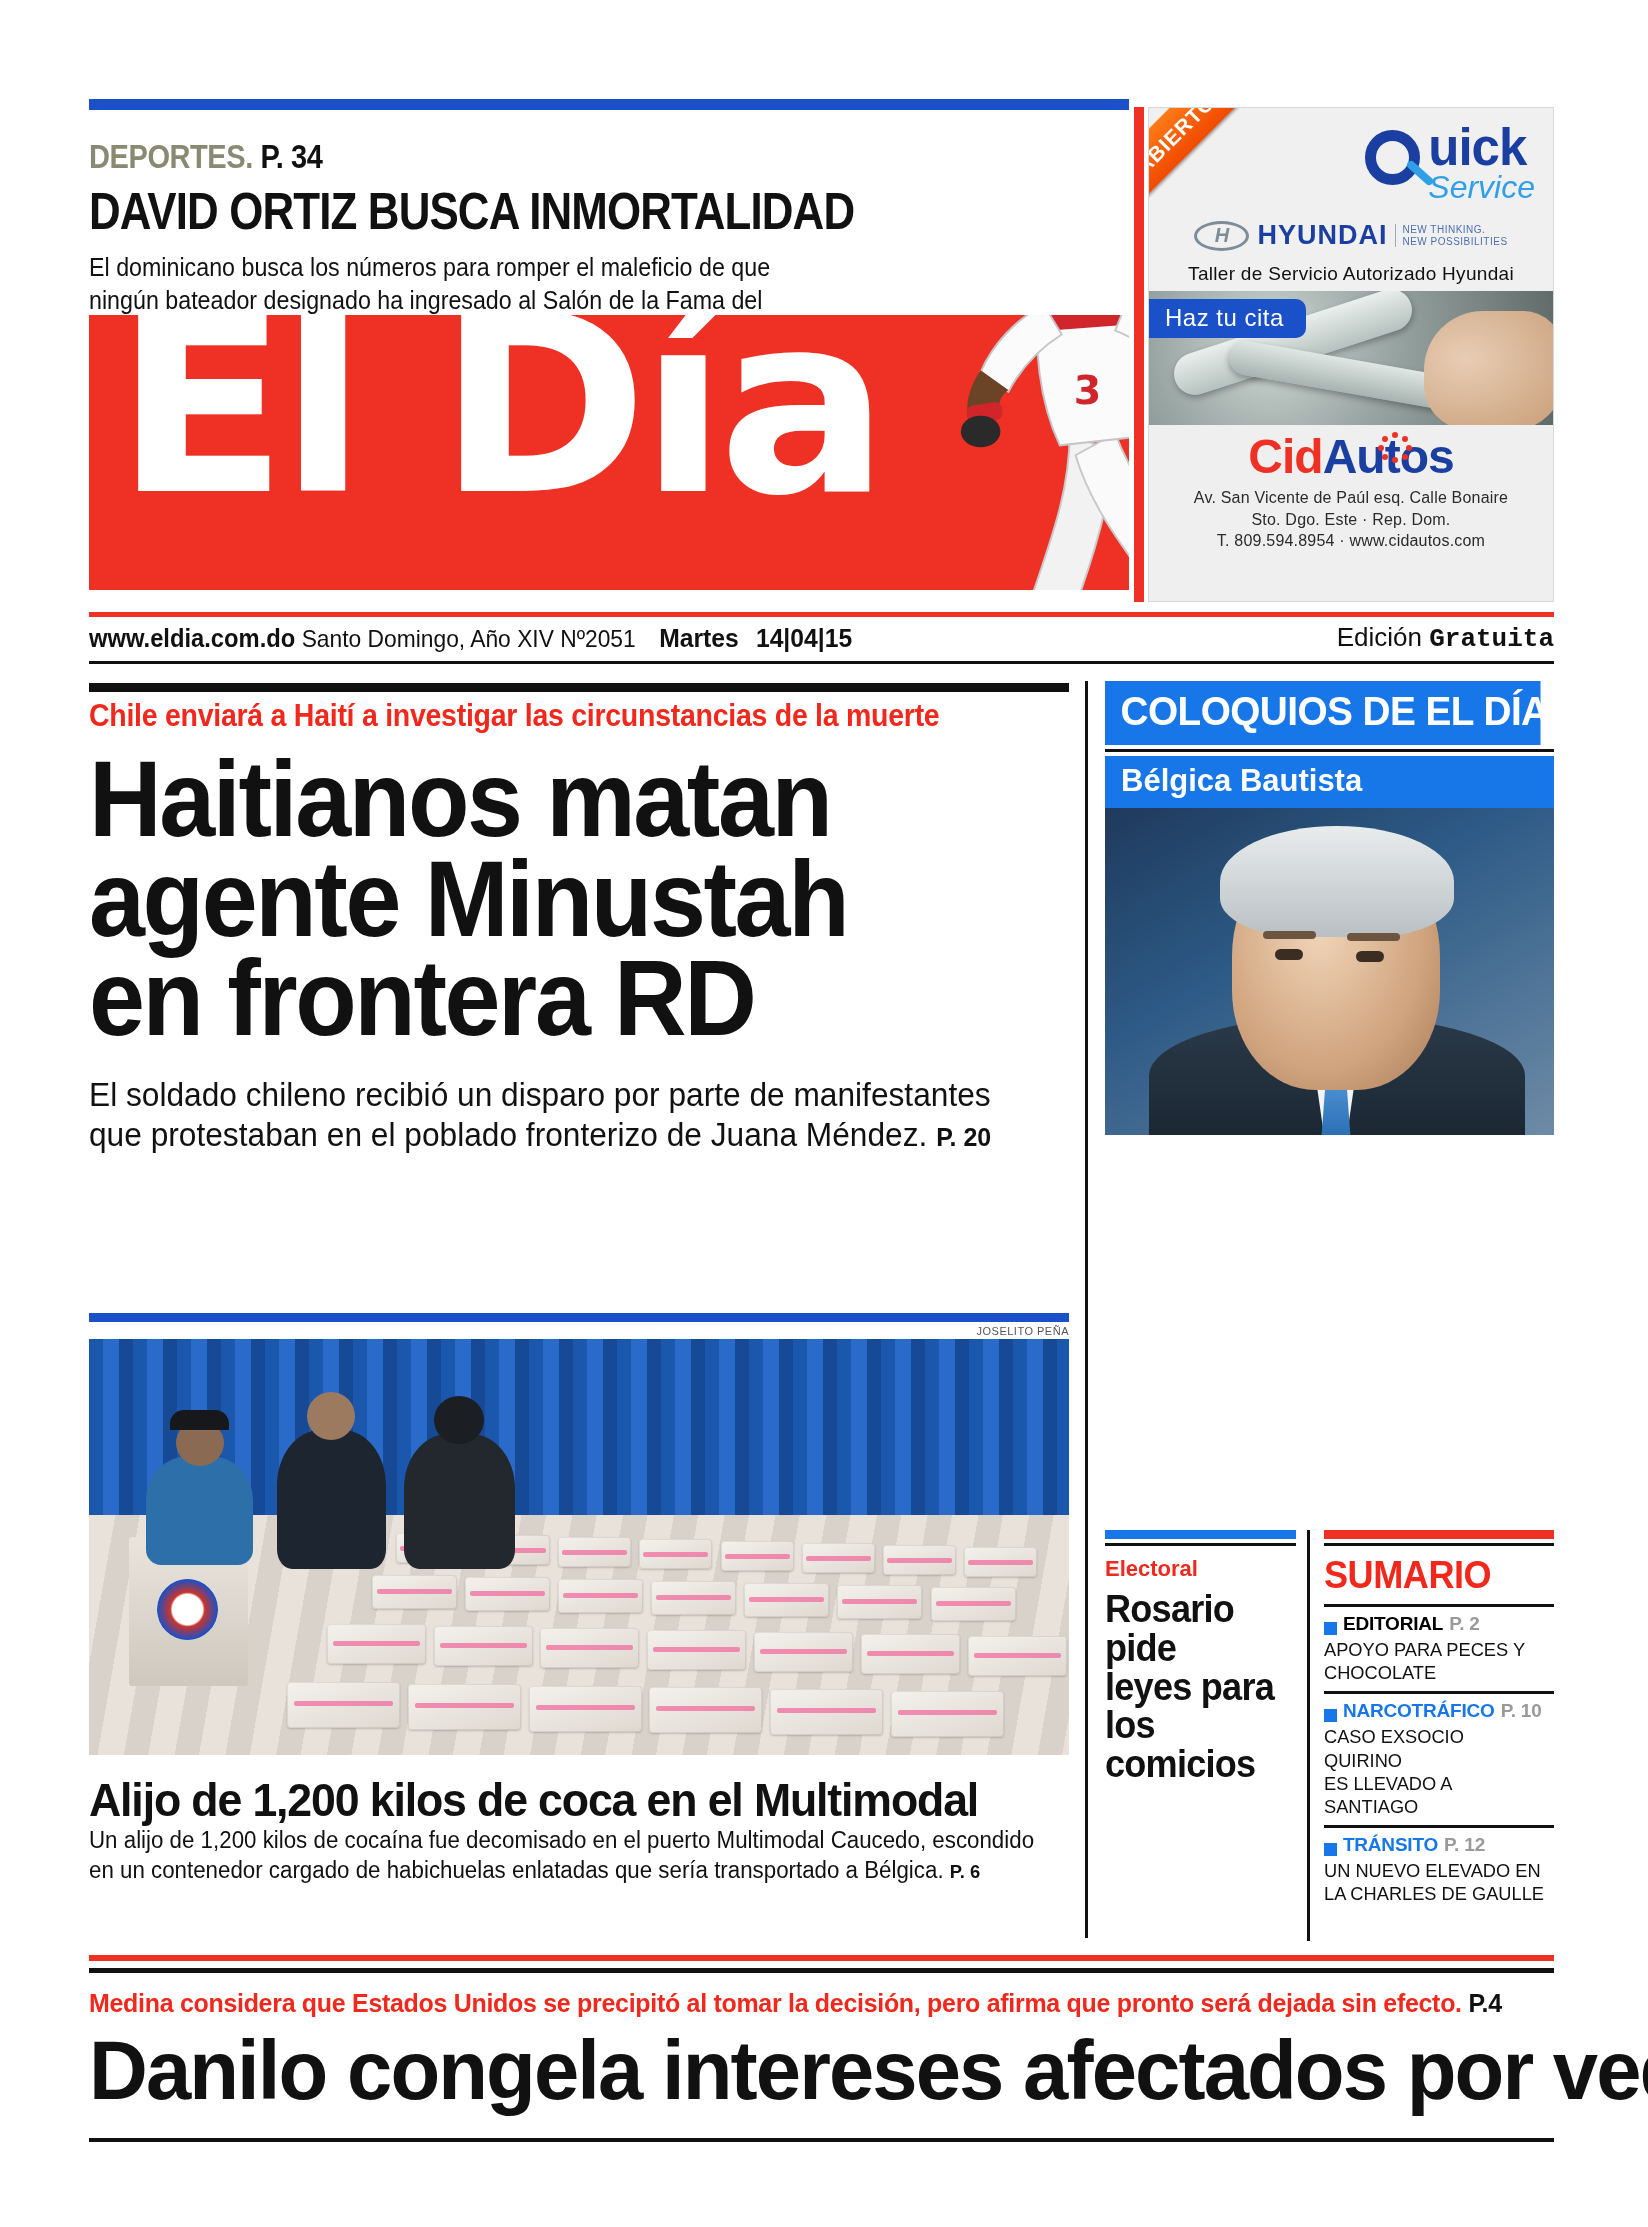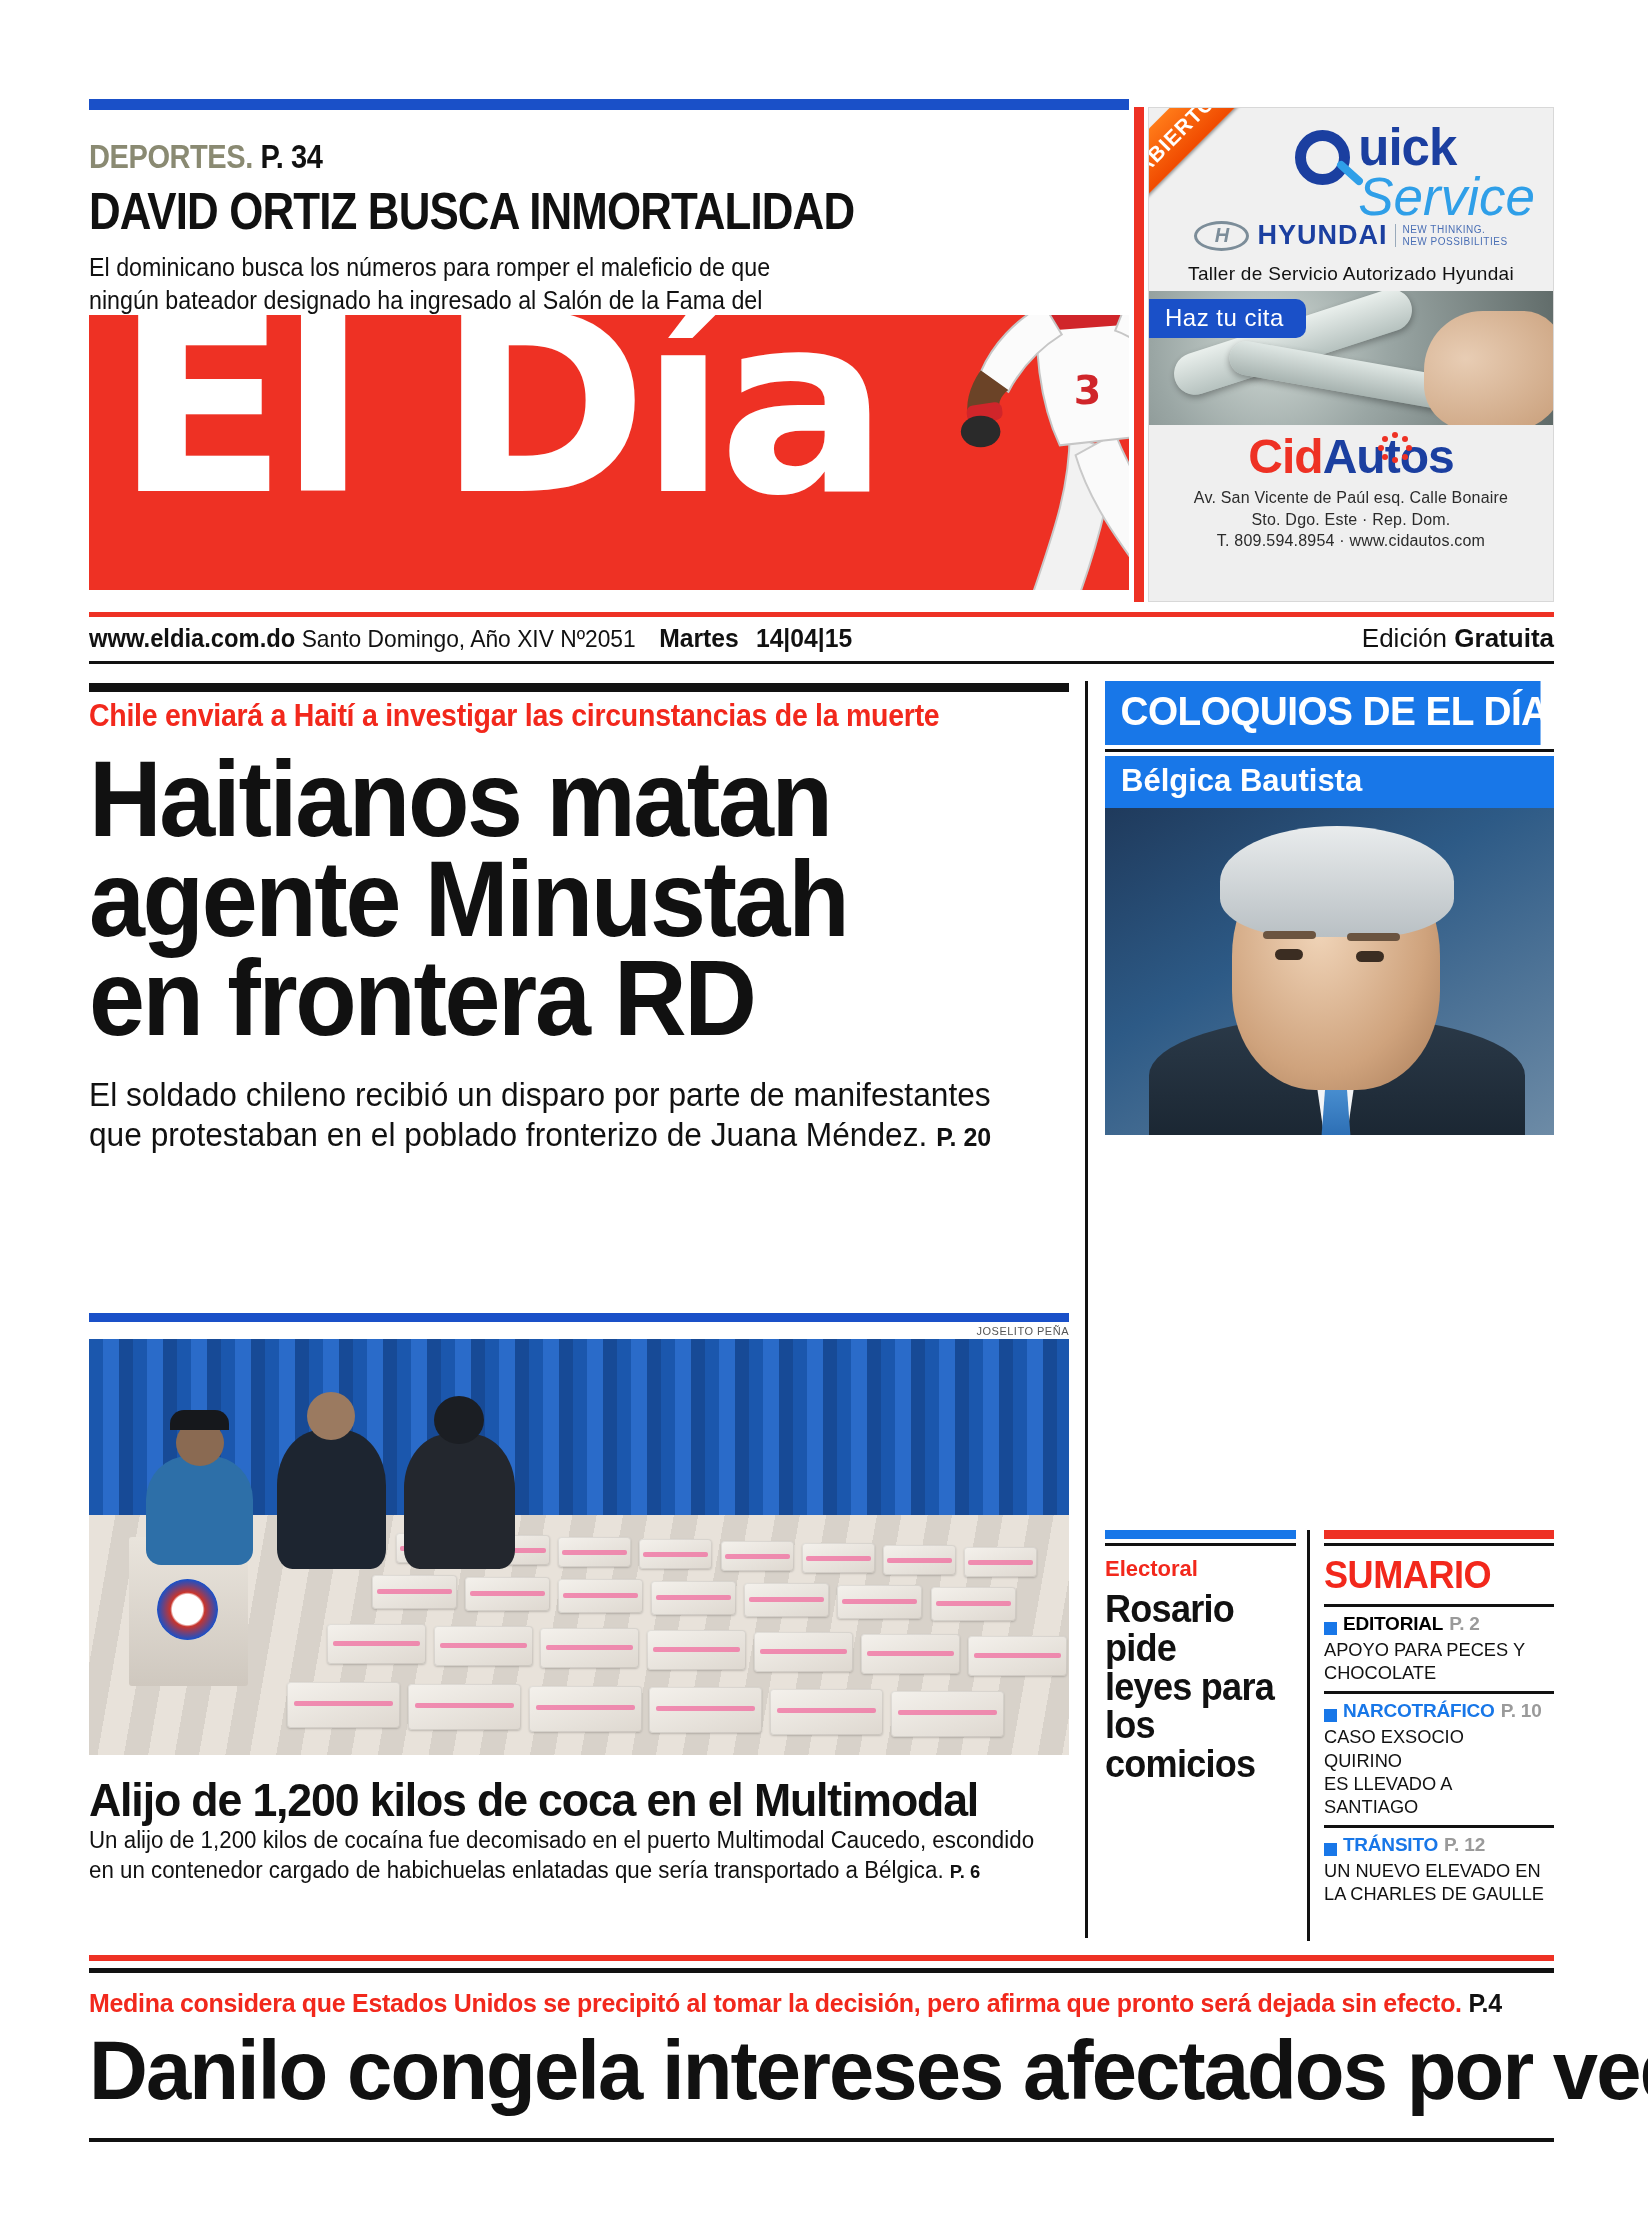--- a/index.html
+++ b/index.html
@@ -69,21 +69,21 @@
     background:linear-gradient(180deg,#ff7a18,#f04a00);
     transform:rotate(-45deg);
     color:#fff;font-size:21px;font-weight:bold;letter-spacing:1px;
     display:flex;align-items:center;justify-content:center;
     box-shadow:0 2px 3px rgba(0,0,0,.35);
   }
   .quick{
     position:absolute;right:18px;top:16px;text-align:left;
   }
   .quick .q1{font-size:51px;font-weight:bold;color:#1b3fa0;line-height:.95;letter-spacing:-1px;}
-  .quick .q2{font-size:53px;color:#2f9fe8;line-height:.95;text-align:center;font-style:italic;}
+  .quick .q2{font-size:32px;color:#2f9fe8;line-height:.95;text-align:center;font-style:italic;}
   .qcircle{
     position:absolute;left:-63px;top:6px;width:55px;height:55px;border-radius:50%;
     border:11px solid #1b3fa0;box-sizing:border-box;
   }
   .qcircle:after{
     content:"";position:absolute;left:28px;top:28px;width:32px;height:8px;
     background:#2f9fe8;transform:rotate(42deg);border-radius:4px;
   }
   .hyundai-row{
     position:absolute;left:0;bottom:40px;width:100%;display:flex;align-items:center;
@@ -142,21 +142,21 @@
   .dateline-rule{position:absolute;left:89px;top:612px;width:1465px;height:5px;background:#ee3124;}
   .dateline{
     position:absolute;left:89px;top:620px;width:1465px;height:36px;
     display:flex;align-items:center;
   }
   .dl-left{font-size:24px;color:#111;white-space:nowrap;
     transform:scaleX(.95);transform-origin:left center;}
   .dl-site{font-weight:bold;font-size:25px;}
   .dl-date{font-weight:bold;font-size:26px;margin-left:18px;}
   .dl-right{margin-left:auto;font-size:26px;color:#111;}
-  .dl-right b{font-weight:bold;}
+  .dl-right b{font-weight:bold;font-family:Liberation Mono, monospace;}
 
   .hr-black{position:absolute;left:89px;top:661px;width:1465px;height:3px;background:#111;}
 
   
   .main-left{position:absolute;left:89px;top:683px;width:980px;}
   .main-kicker-rule{height:9px;background:#111;width:100%;}
   .main-kicker{
     color:#f2281c;font-size:31px;font-weight:bold;margin-top:6px;
     letter-spacing:-0.3px;white-space:nowrap;
     transform:scaleX(.92);transform-origin:left center;

